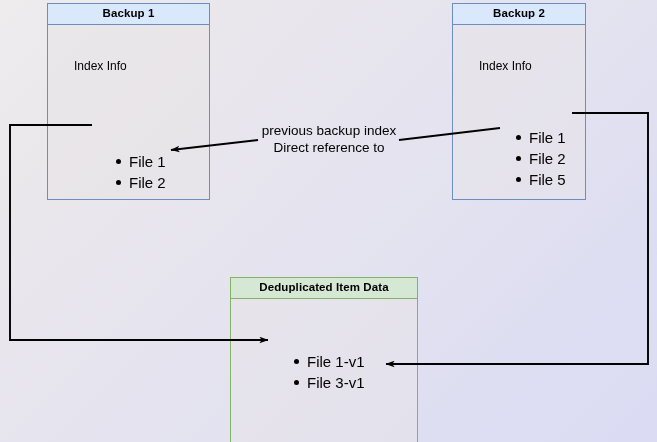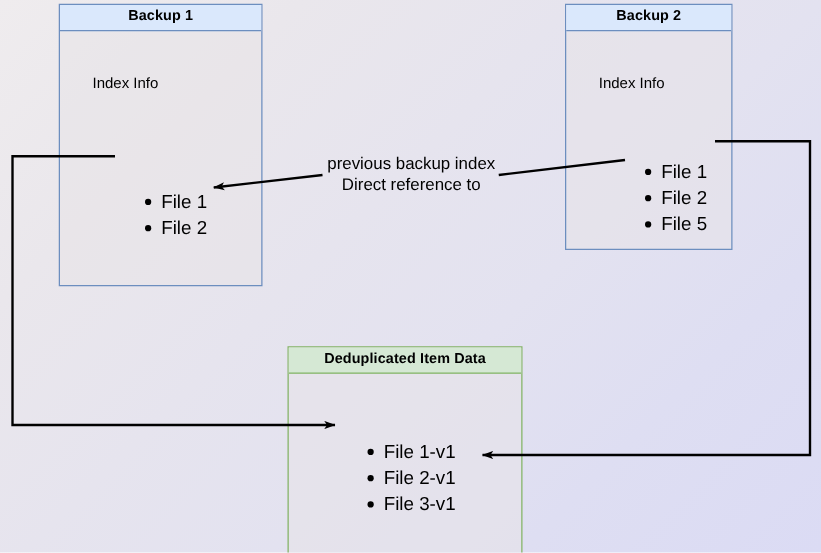--- a/index.html
+++ b/index.html
@@ -108,21 +108,21 @@
     width: 657px;
     height: 442px;
     pointer-events: none;
   }
 </style>
 </head>
 <body>
 
 <div id="canvas">
 
-  <div class="box" id="backup1" style="left:47px; top:3px; width:163px; height:226px;">
+  <div class="box" id="backup1" style="left:47px; top:3px; width:163px; height:197px;">
     <div class="hdr">Backup 1</div>
     <div class="body">
       <div class="index-title">Index Info</div>
       <ul class="bullets" style="left:50px; top:110px;">
         <li>File 1</li>
         <li>File 2</li>
       </ul>
     </div>
   </div>
 
@@ -136,21 +136,20 @@
         <li>File 5</li>
       </ul>
     </div>
   </div>
 
   <div class="box green" id="dedup" style="left:230px; top:277px; width:188px; height:168px;">
     <div class="hdr">Deduplicated Item Data</div>
     <div class="body">
       <ul class="bullets" style="left:45px; top:36px;">
         <li>File 1-v1</li>
-        <li>File 2-v1</li>
         <li>File 3-v1</li>
       </ul>
     </div>
   </div>
 
   <div class="caption" style="left:253px; top:122px; width:152px;">
     <div>previous backup index</div>
     <div>Direct reference to</div>
   </div>
 

